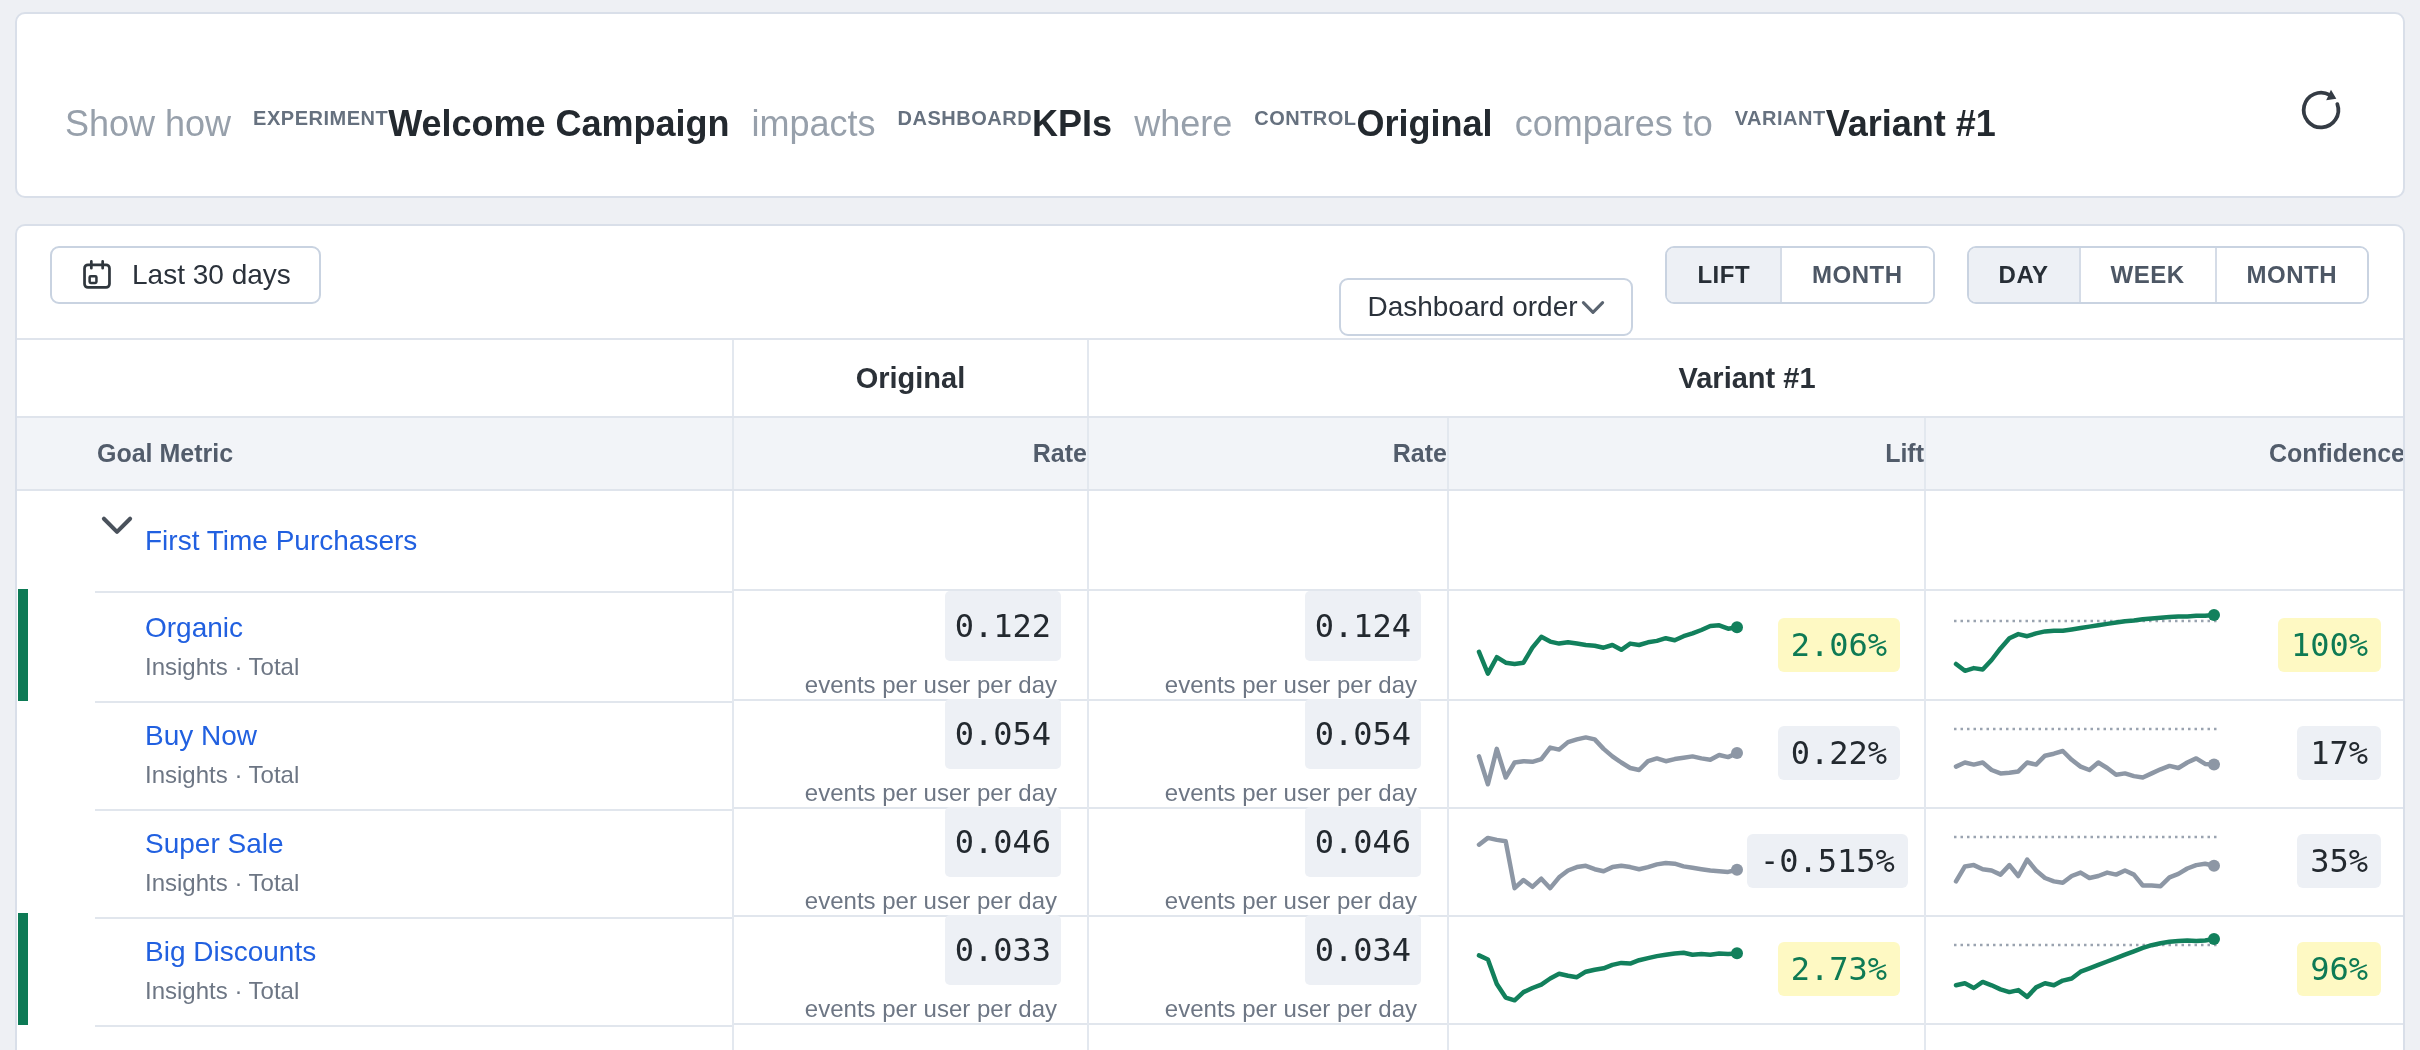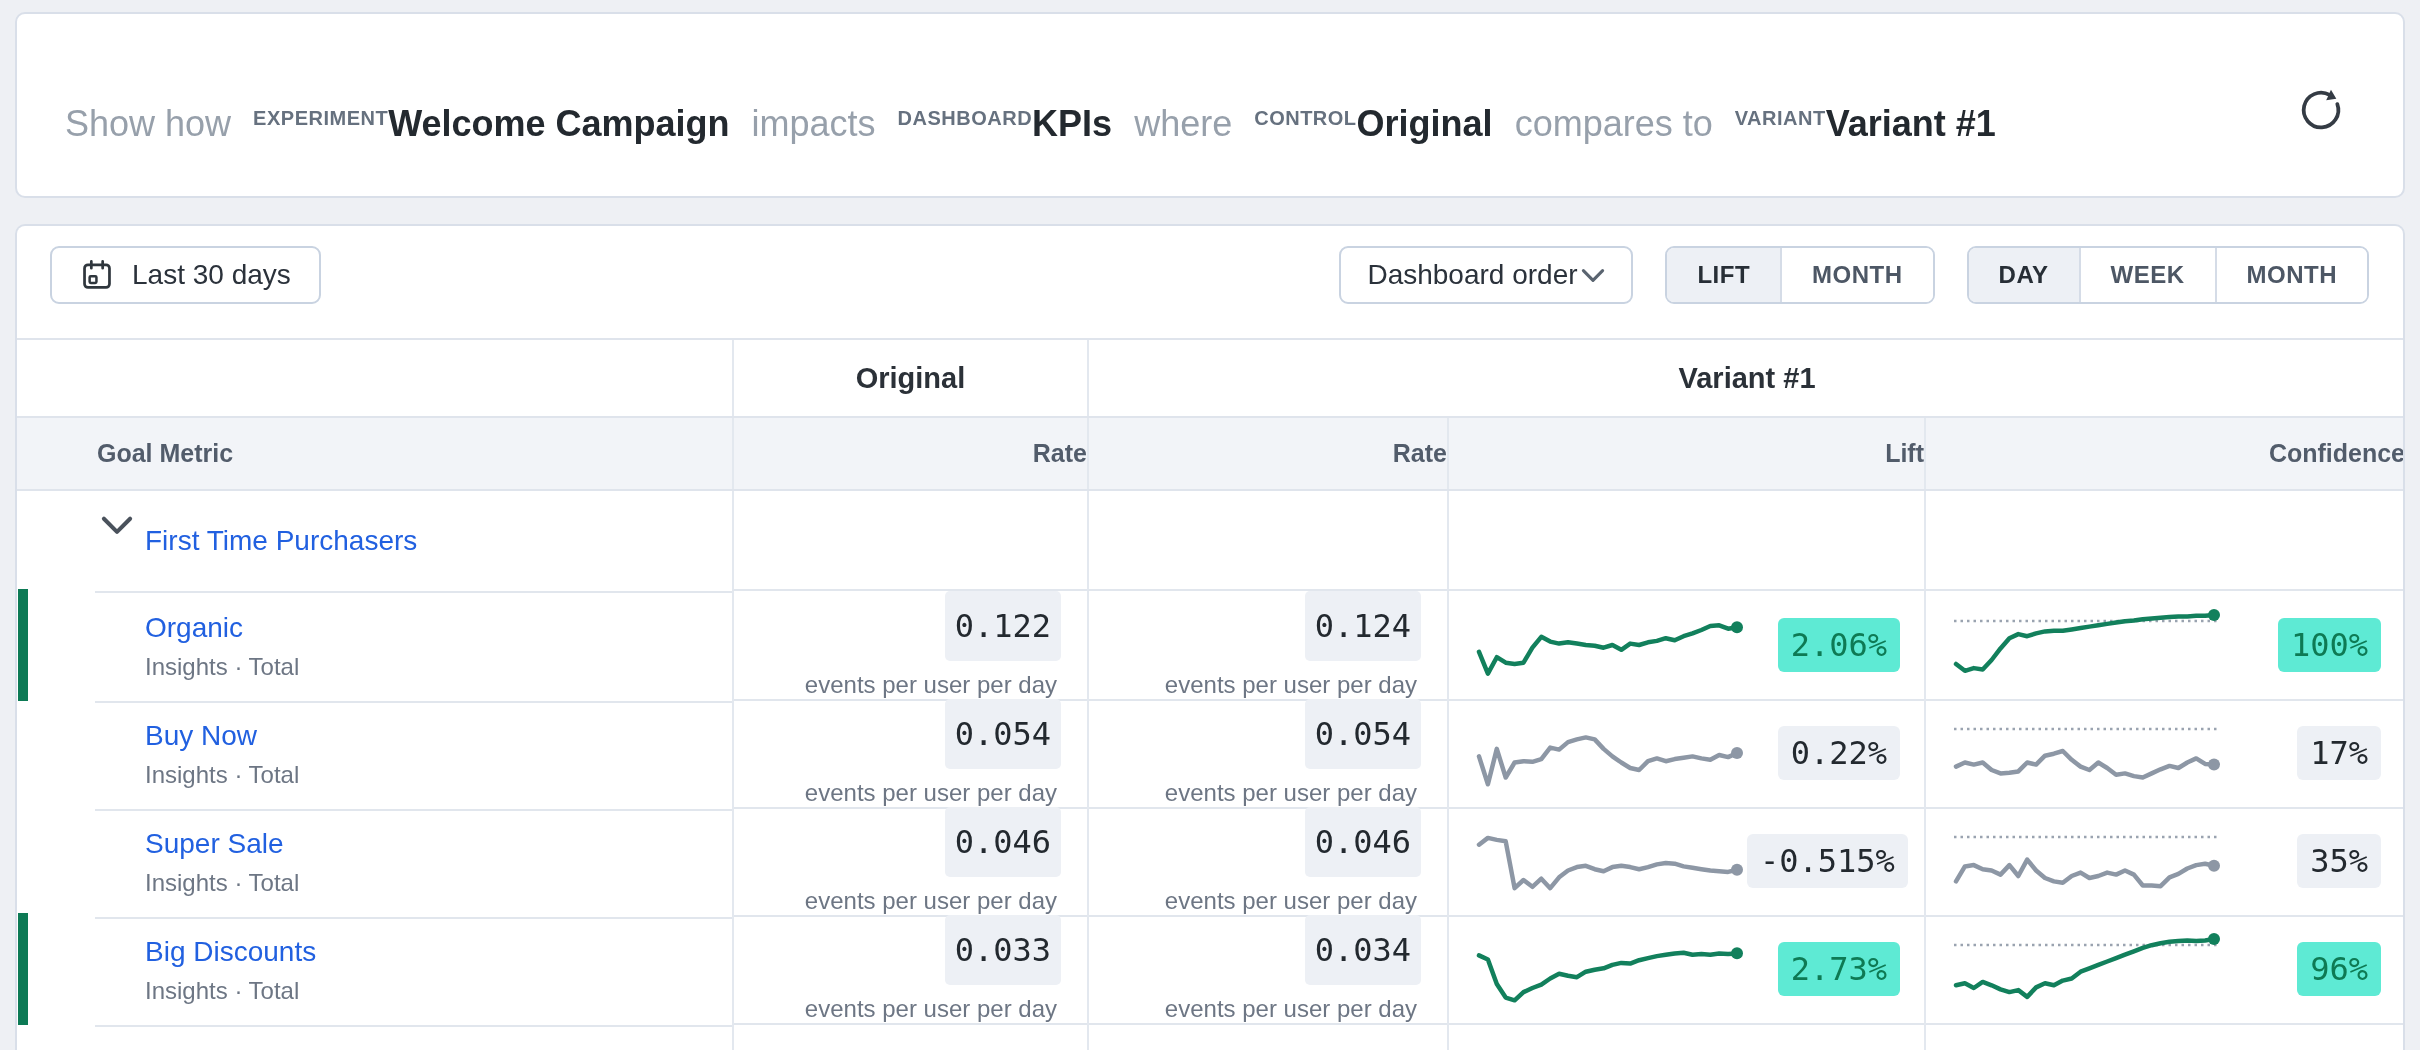--- a/index.html
+++ b/index.html
@@ -34,21 +34,21 @@
   #main-card { left: 15px; top: 224px; width: 2390px; height: 1000px; border-bottom: none; overflow: hidden; }
   .toolbar { position: relative; height: 112px; }
   .btn {
     display: inline-flex; align-items: center; background: #fff;
     border: 2px solid #c9d3e1; border-radius: 9px; height: 58px;
     font-size: 28px; color: #2b323b; font-weight: 500; cursor: pointer;
     font-family: "Liberation Sans", sans-serif;
   }
   #date-btn { position: absolute; left: 33px; top: 20px; padding: 0 28px; gap: 18px; }
   .toolbar-right { position: absolute; right: 34px; top: 20px; display: flex; gap: 32px; }
-  #order-btn { width: 294px; justify-content: space-between; padding: 0 26px; }
+  #order-btn { width: 294px; justify-content: space-between; padding: 0 26px; margin-top: 32px; }
   .segmented {
     display: flex; border: 2px solid #c9d3e1; border-radius: 9px;
     overflow: hidden; background: #fff; height: 58px;
   }
   .seg-btn {
     border: none; background: #fff; padding: 0 30px; font-size: 24px;
     font-weight: 700; letter-spacing: 0.5px; color: #4d5765; cursor: pointer;
     border-left: 2px solid #d5dce7; font-family: "Liberation Sans", sans-serif;
   }
   .seg-btn:first-child { border-left: none; }
@@ -77,21 +77,21 @@
   .chev { position: absolute; left: 46px; top: calc(50% - 26px); width: 32px; height: 32px; cursor: pointer; display: none; }
   .parent .chev { display: block; }
   .c-rate { display: flex; flex-direction: column; align-items: flex-end; justify-content: center; padding-right: 26px; }
   .num {
     font-family: "DejaVu Sans Mono", monospace; font-size: 32px; color: #23292f;
     background: #edf0f5; padding: 16px 10px; border-radius: 5px; white-space: nowrap;
   }
   .c-rate .unit { font-size: 24px; color: #6d7684; margin-top: 10px; padding-right: 4px; }
   .c-trend { display: flex; align-items: center; justify-content: space-between; padding: 0 24px 0 26px; }
   .c-trend .badge { padding: 8px 13px; border-radius: 6px; }
-  .c-trend .badge.pos { color: #0e7a54; background: #5eead4; }
+  .c-trend .badge.pos { color: #0e7a54; background: #fef9c3; }
   .spark { width: 272px; height: 80px; flex: 0 0 auto; }
   .filler { height: 108px; }
 </style>
 </head>
 <body>
 
 <div class="card" id="header-card">
   <div class="phrase">
       <div class="seg">
         <div class="seg-word">Show how</div>

